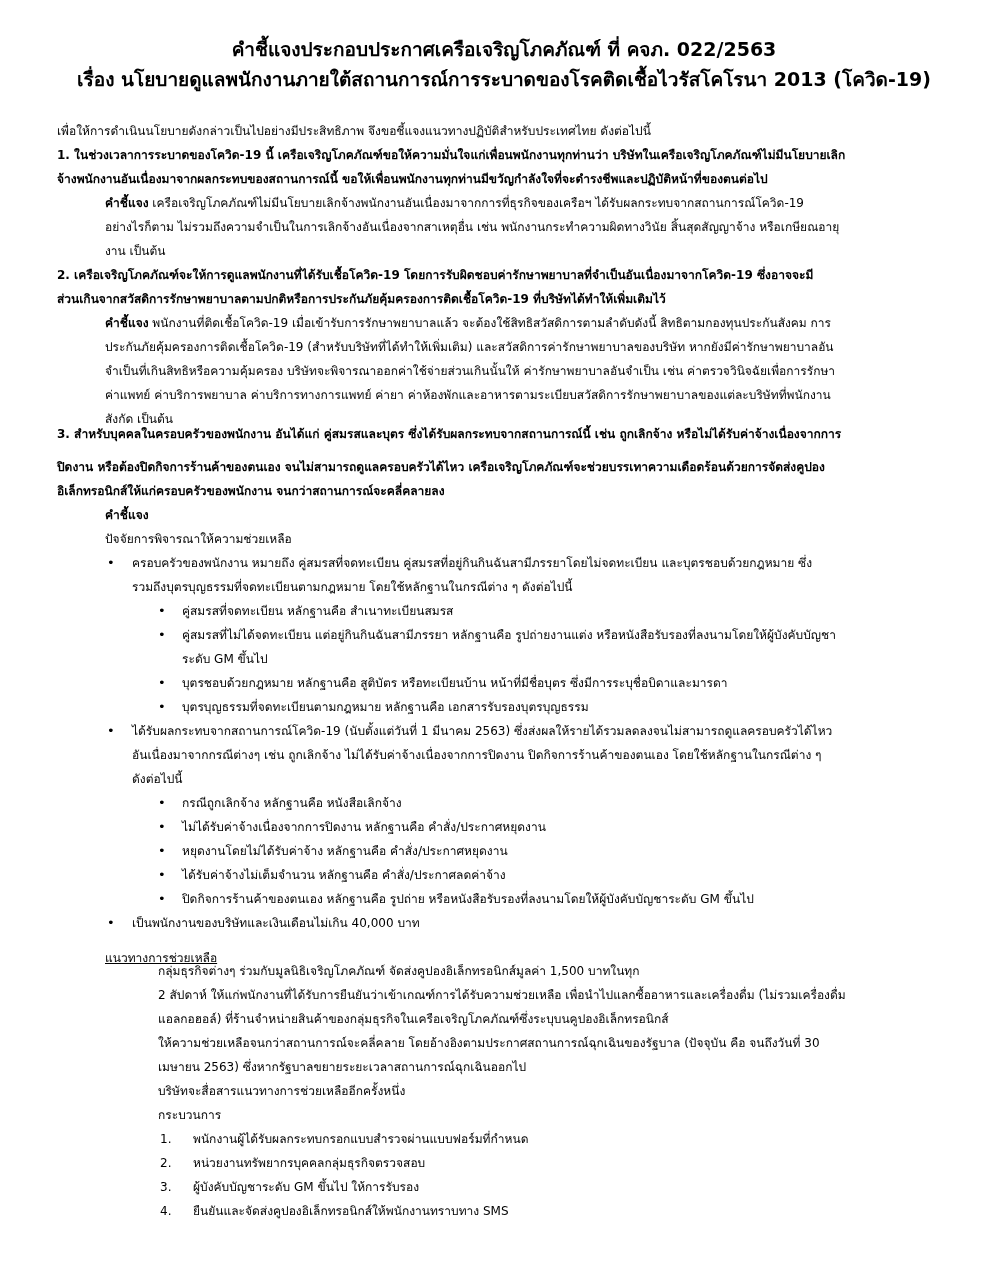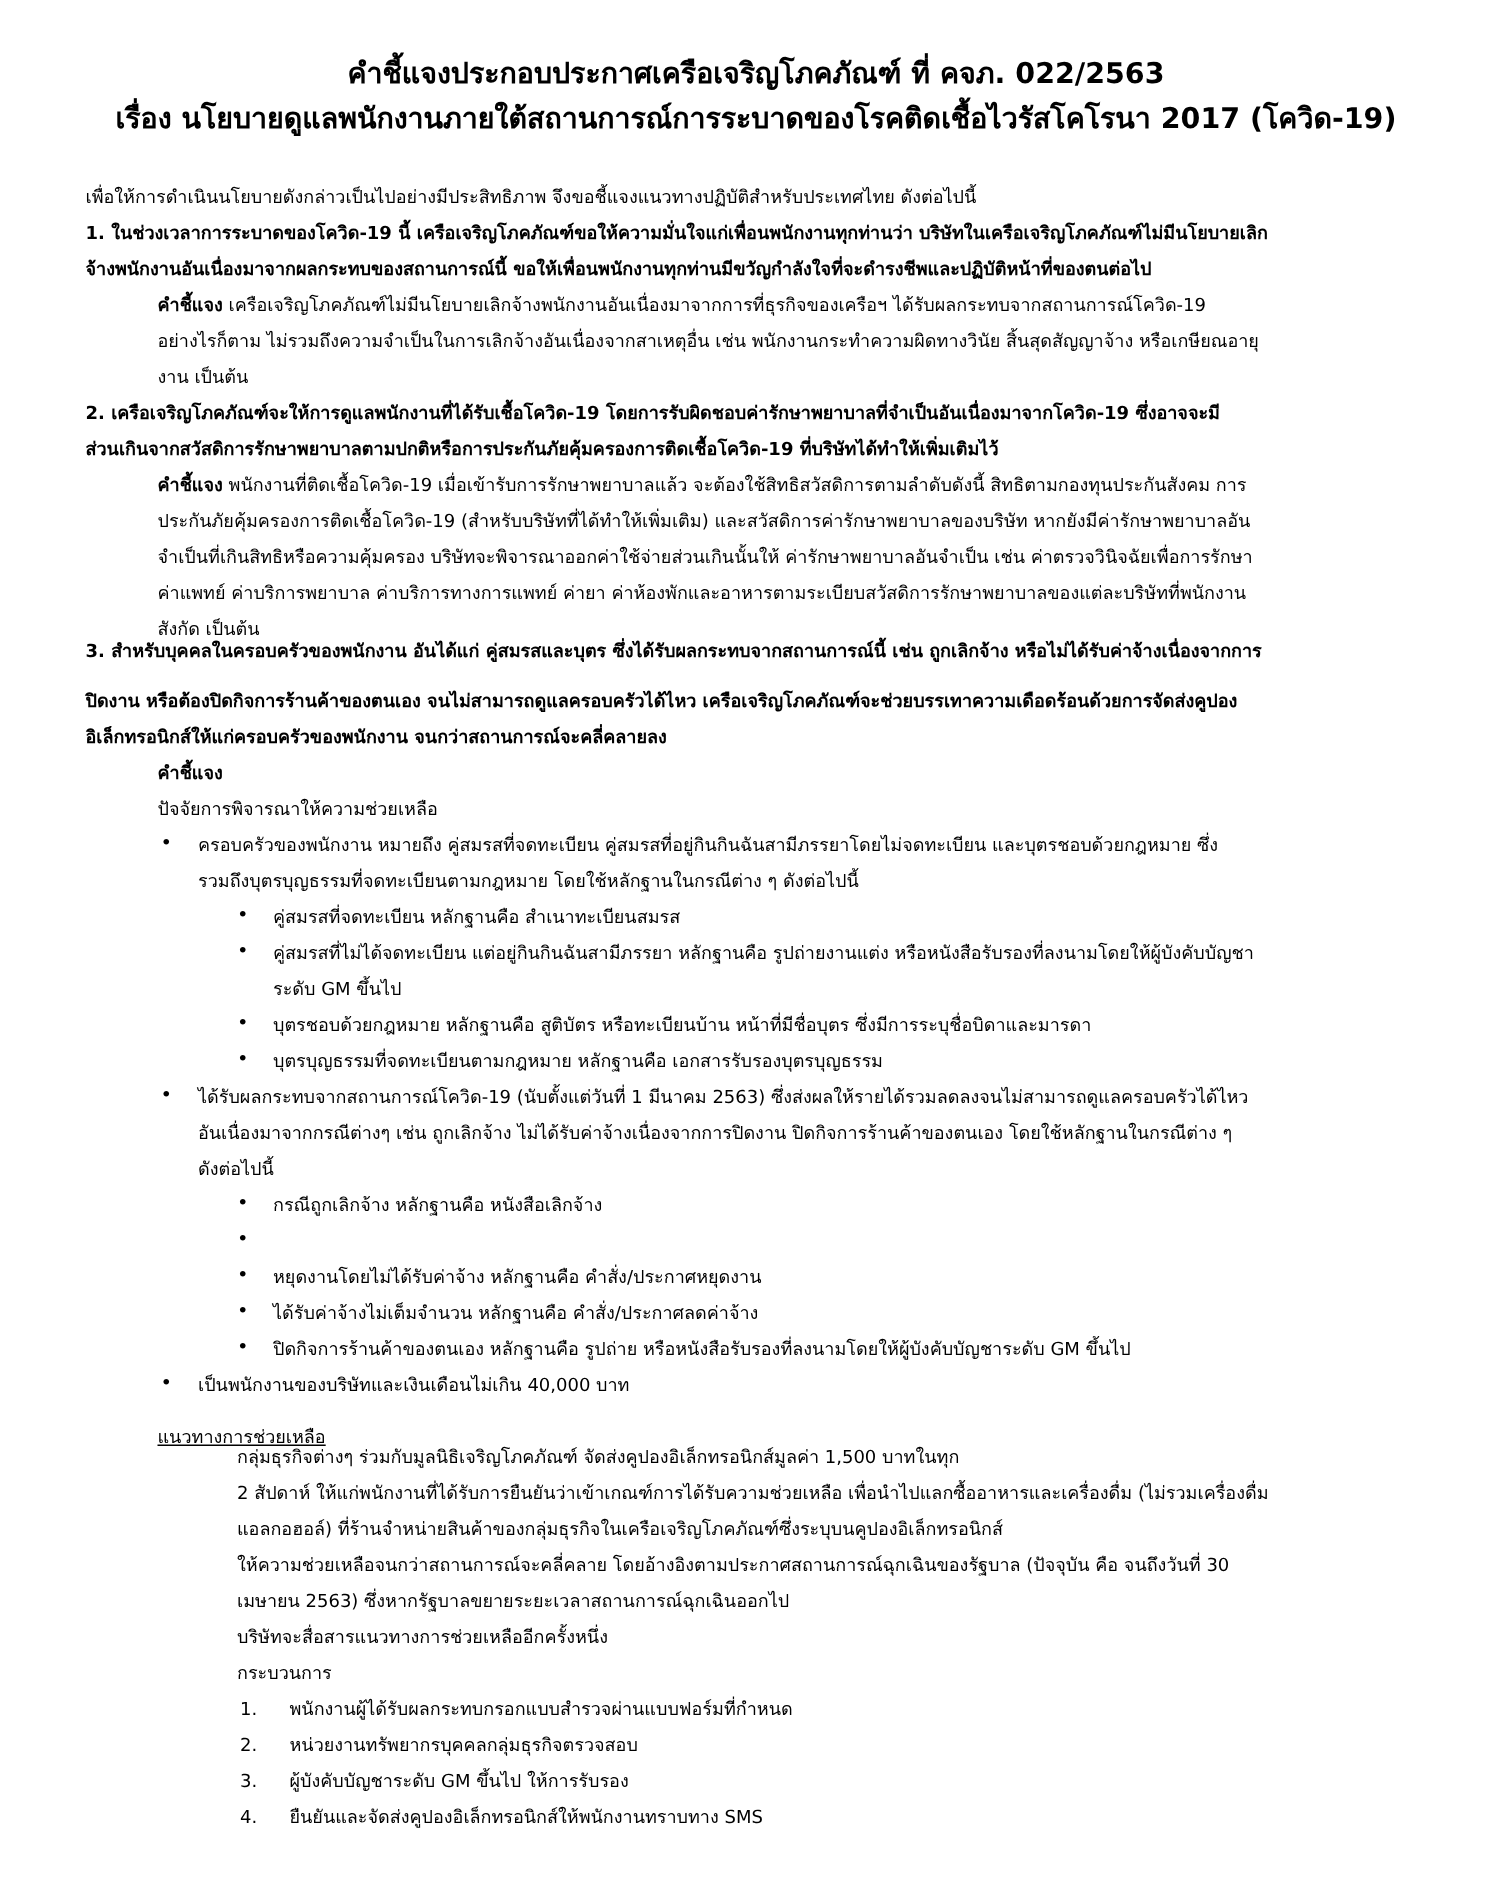--- a/index.html
+++ b/index.html
@@ -13,21 +13,21 @@
   .b { font-weight:bold; }
   .u { text-decoration:underline;margin-top:11px; }
   .bullet { position:absolute; font-size:13px; line-height:24px; }
 </style>
 </head>
 <body>
 
 <div class="page">
 
   <div class="title title1">คำชี้แจงประกอบประกาศเครือเจริญโภคภัณฑ์ ที่ คจภ. 022/2563</div>
-  <div class="title title2">เรื่อง นโยบายดูแลพนักงานภายใต้สถานการณ์การระบาดของโรคติดเชื้อไวรัสโคโรนา 2017 (โควิด-19)</div>
+  <div class="title title2">เรื่อง นโยบายดูแลพนักงานภายใต้สถานการณ์การระบาดของโรคติดเชื้อไวรัสโคโรนา 2013 (โควิด-19)</div>
 
   <div class="ln" style="top:119px;left:57px;">เพื่อให้การดำเนินนโยบายดังกล่าวเป็นไปอย่างมีประสิทธิภาพ  จึงขอชี้แจงแนวทางปฏิบัติสำหรับประเทศไทย  ดังต่อไปนี้</div>
 
   <div class="ln b" style="top:143px;left:57px;">1. ในช่วงเวลาการระบาดของโควิด-19 นี้ เครือเจริญโภคภัณฑ์ขอให้ความมั่นใจแก่เพื่อนพนักงานทุกท่านว่า บริษัทในเครือเจริญโภคภัณฑ์ไม่มีนโยบายเลิก</div>
   <div class="ln b" style="top:167px;left:57px;">จ้างพนักงานอันเนื่องมาจากผลกระทบของสถานการณ์นี้ ขอให้เพื่อนพนักงานทุกท่านมีขวัญกำลังใจที่จะดำรงชีพและปฏิบัติหน้าที่ของตนต่อไป</div>
   <div class="ln" style="top:191px;left:105px;"><span class="b">คำชี้แจง</span><span> เครือเจริญโภคภัณฑ์ไม่มีนโยบายเลิกจ้างพนักงานอันเนื่องมาจากการที่ธุรกิจของเครือฯ ได้รับผลกระทบจากสถานการณ์โควิด-19</span></div>
   <div class="ln" style="top:215px;left:105px;">อย่างไรก็ตาม ไม่รวมถึงความจำเป็นในการเลิกจ้างอันเนื่องจากสาเหตุอื่น เช่น พนักงานกระทำความผิดทางวินัย สิ้นสุดสัญญาจ้าง หรือเกษียณอายุ</div>
   <div class="ln" style="top:239px;left:105px;">งาน เป็นต้น</div>
 
   <div class="ln b" style="top:263px;left:57px;">2. เครือเจริญโภคภัณฑ์จะให้การดูแลพนักงานที่ได้รับเชื้อโควิด-19 โดยการรับผิดชอบค่ารักษาพยาบาลที่จำเป็นอันเนื่องมาจากโควิด-19 ซึ่งอาจจะมี</div>
@@ -59,20 +59,21 @@
   <div class="ln" style="top:695px;left:182px;">บุตรบุญธรรมที่จดทะเบียนตามกฎหมาย หลักฐานคือ เอกสารรับรองบุตรบุญธรรม</div>
 
   <div class="bullet" style="top:719px;left:107px;">•</div>
   <div class="ln" style="top:719px;left:132px;">ได้รับผลกระทบจากสถานการณ์โควิด-19 (นับตั้งแต่วันที่  1 มีนาคม 2563) ซึ่งส่งผลให้รายได้รวมลดลงจนไม่สามารถดูแลครอบครัวได้ไหว</div>
   <div class="ln" style="top:743px;left:132px;">อันเนื่องมาจากกรณีต่างๆ เช่น ถูกเลิกจ้าง ไม่ได้รับค่าจ้างเนื่องจากการปิดงาน ปิดกิจการร้านค้าของตนเอง โดยใช้หลักฐานในกรณีต่าง ๆ</div>
   <div class="ln" style="top:767px;left:132px;">ดังต่อไปนี้</div>
 
   <div class="bullet" style="top:791px;left:158px;">•</div>
   <div class="ln" style="top:791px;left:182px;">กรณีถูกเลิกจ้าง หลักฐานคือ หนังสือเลิกจ้าง</div>
   <div class="bullet" style="top:815px;left:158px;">•</div>
+  <div class="ln" style="top:815px;left:182px;">ไม่ได้รับค่าจ้างเนื่องจากการปิดงาน หลักฐานคือ คำสั่ง/ประกาศหยุดงาน</div>
   <div class="bullet" style="top:839px;left:158px;">•</div>
   <div class="ln" style="top:839px;left:182px;">หยุดงานโดยไม่ได้รับค่าจ้าง หลักฐานคือ คำสั่ง/ประกาศหยุดงาน</div>
   <div class="bullet" style="top:863px;left:158px;">•</div>
   <div class="ln" style="top:863px;left:182px;">ได้รับค่าจ้างไม่เต็มจำนวน หลักฐานคือ คำสั่ง/ประกาศลดค่าจ้าง</div>
   <div class="bullet" style="top:887px;left:158px;">•</div>
   <div class="ln" style="top:887px;left:182px;">ปิดกิจการร้านค้าของตนเอง หลักฐานคือ รูปถ่าย หรือหนังสือรับรองที่ลงนามโดยให้ผู้บังคับบัญชาระดับ GM ขึ้นไป</div>
 
   <div class="bullet" style="top:911px;left:107px;">•</div>
   <div class="ln" style="top:911px;left:132px;">เป็นพนักงานของบริษัทและเงินเดือนไม่เกิน  40,000 บาท</div>
 

